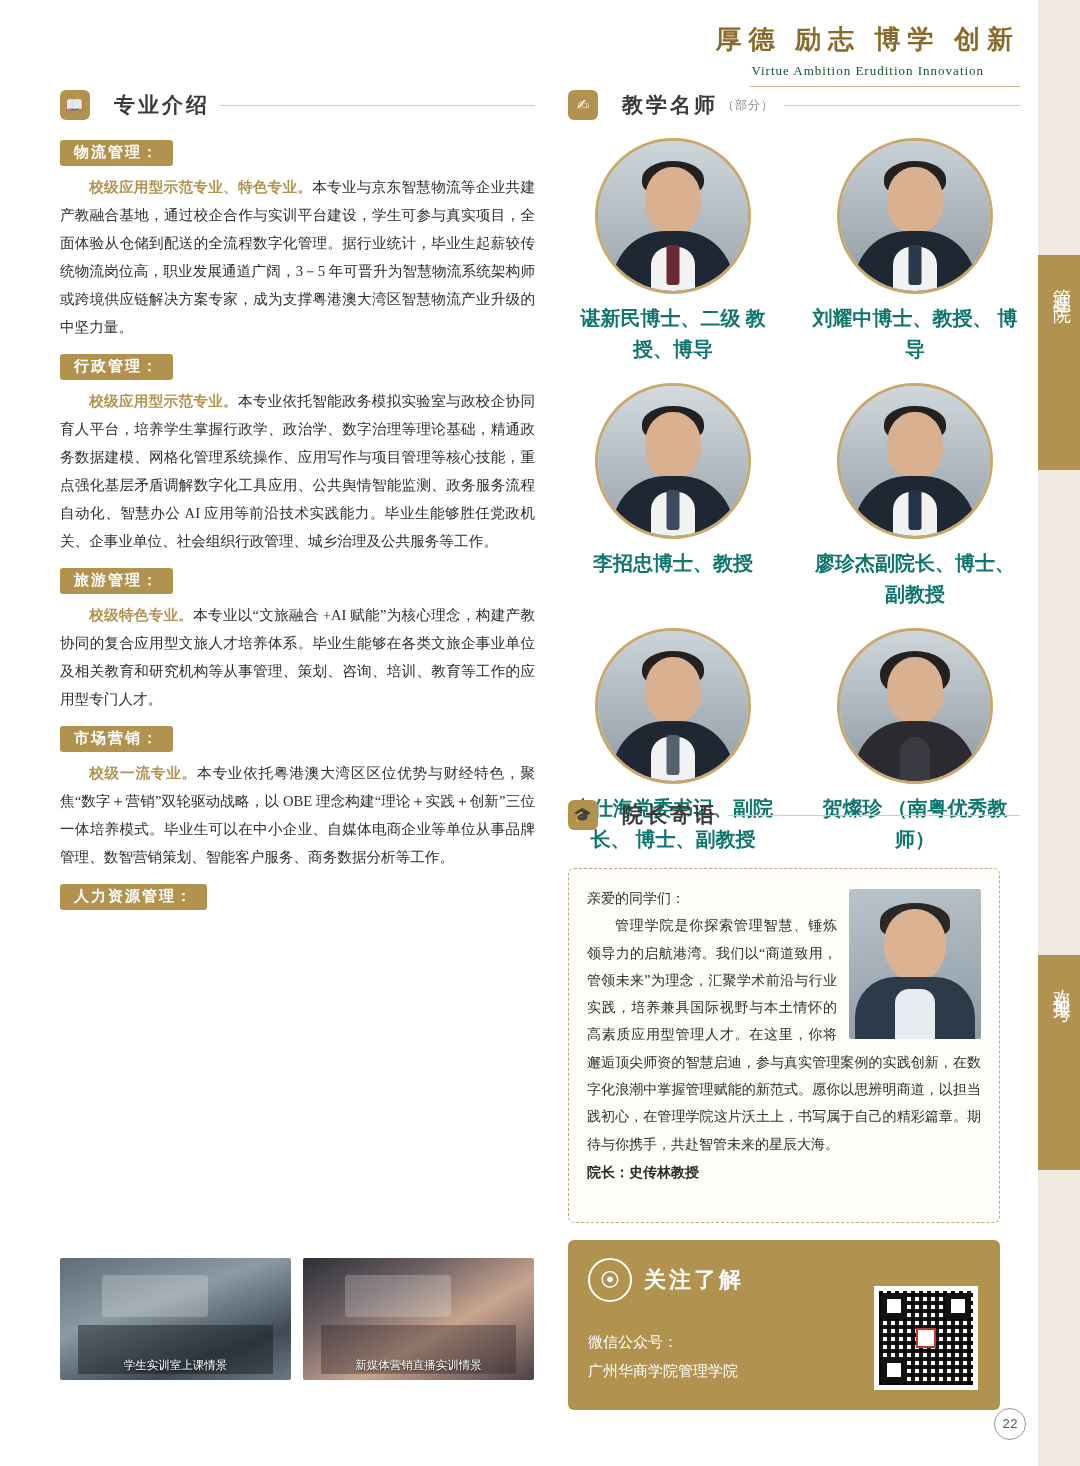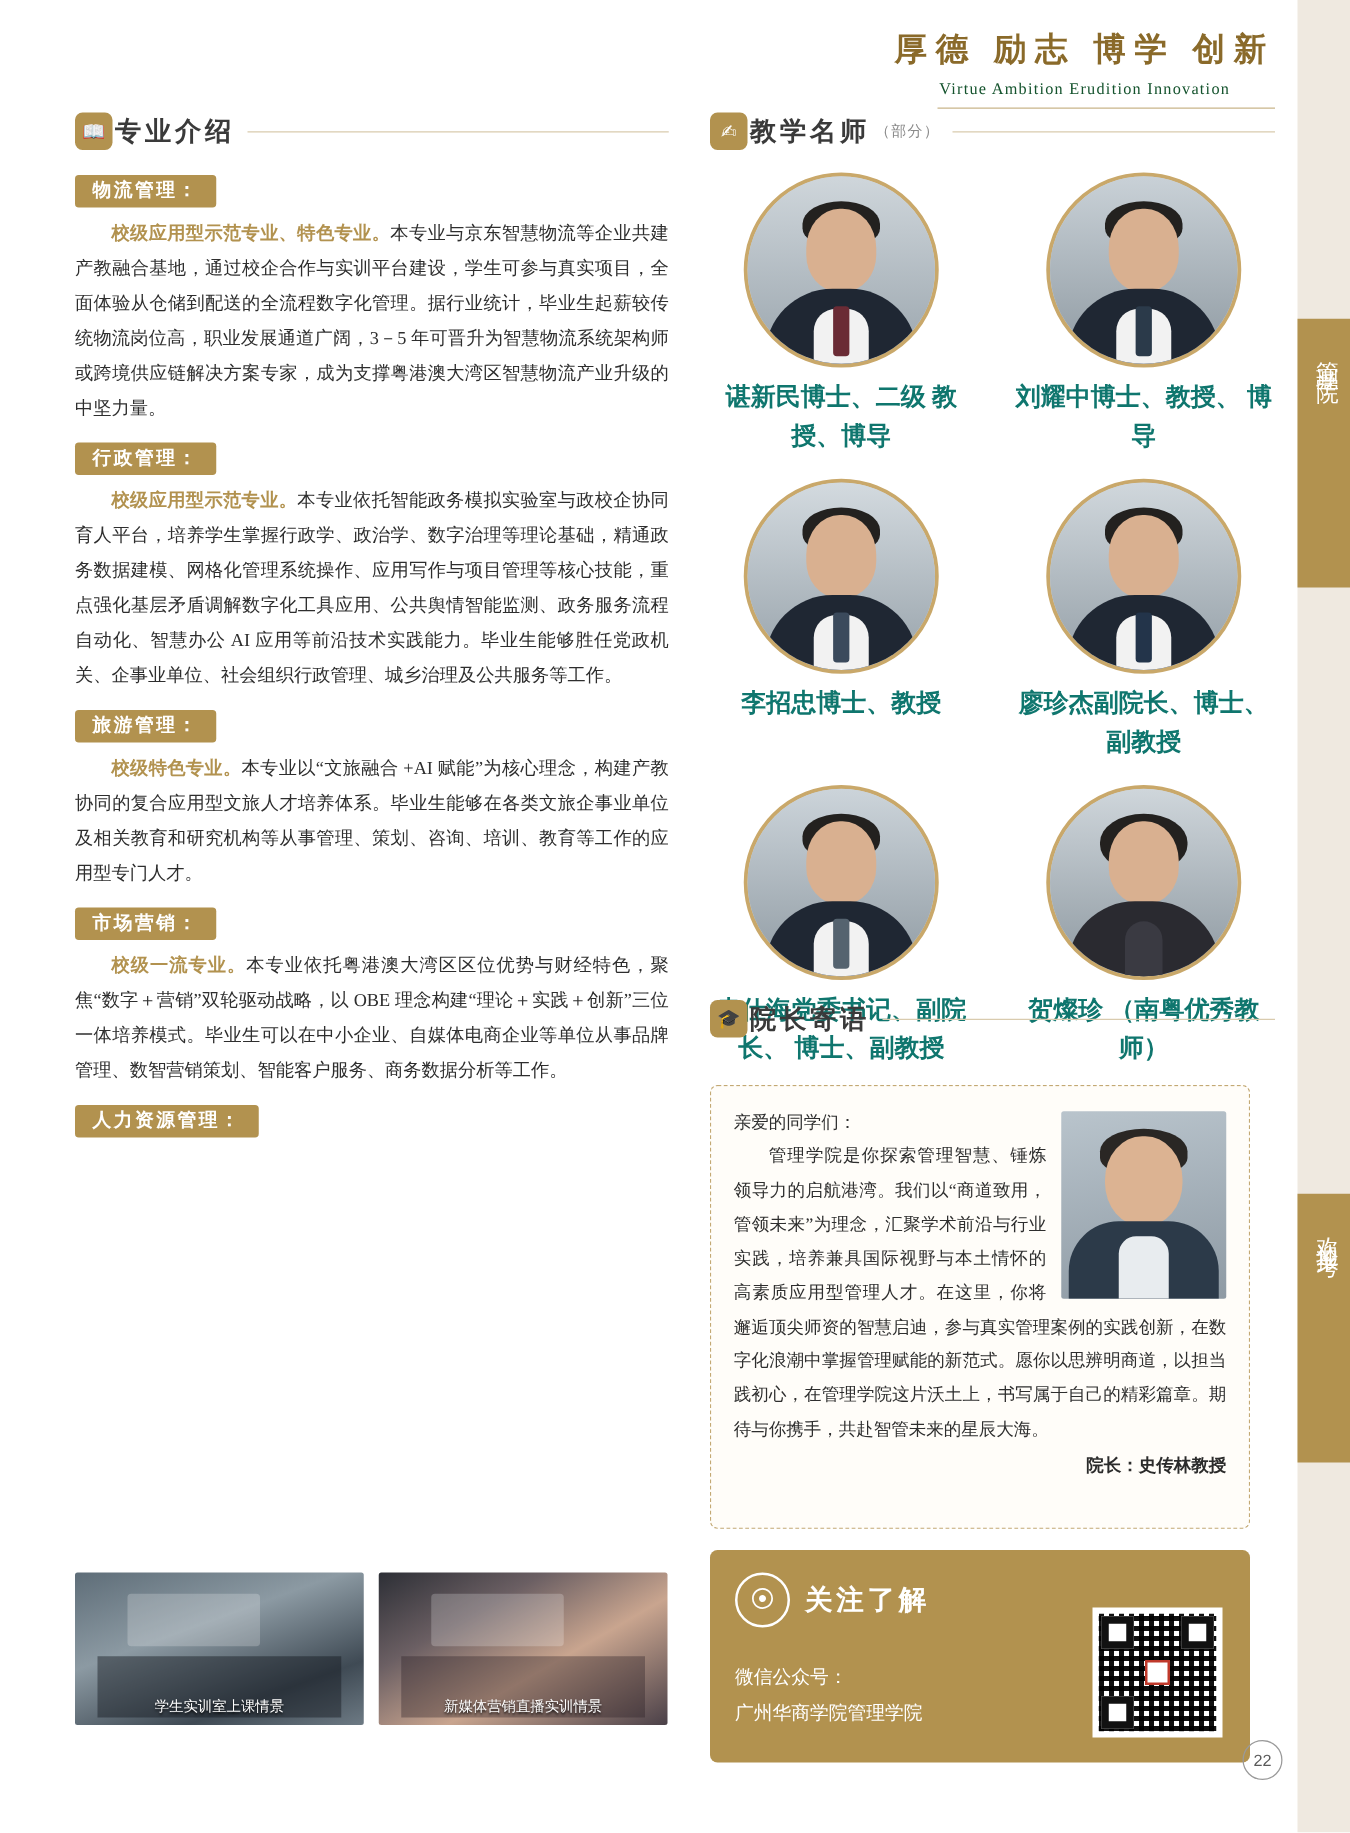--- a/index.html
+++ b/index.html
@@ -48,21 +48,21 @@
   }
 
   
   .sec-head{position:absolute;display:flex;align-items:center;}
   .sec-badge{
     width:30px;height:30px;border-radius:6px;background:#b2924f;
     color:#fff;display:flex;align-items:center;justify-content:center;
     font-size:15px;flex:0 0 auto;
   }
   .sec-title{
-    font-size:21px;font-weight:bold;color:#3a3a3a;margin-left:2px;
+    font-size:21px;font-weight:bold;color:#3a3a3a;margin-left:24px;
     letter-spacing:3px;font-family:"Liberation Serif","DejaVu Serif",serif;
   }
   .sec-sub{font-size:12px;color:#8a8a8a;margin-left:4px;letter-spacing:1px;}
   .sec-line{flex:1;height:1px;background:#d9cbae;margin-left:10px;min-width:40px;}
 
   
   .col-left{position:absolute;left:60px;top:90px;width:475px;}
   .major{margin-bottom:4px;}
   .major-name{
     display:inline-block;background:#b2924f;color:#ffffff;
@@ -155,21 +155,21 @@
   .dean-photo{
     float:right;width:132px;height:150px;margin:4px 0 6px 12px;
     background:linear-gradient(170deg,#b9c4cc 0%,#8e9aa4 100%);
     position:relative;overflow:hidden;border-radius:2px;
   }
   .dean-photo .h{position:absolute;left:50%;top:20px;width:62px;height:72px;transform:translateX(-50%);border-radius:48%;background:#dcb392;}
   .dean-photo .hr{position:absolute;left:50%;top:14px;width:70px;height:36px;transform:translateX(-50%);border-radius:50% 50% 35% 35%;background:#2a2724;}
   .dean-photo .b{position:absolute;left:50%;bottom:0;width:120px;height:62px;transform:translateX(-50%);border-radius:40px 40px 0 0;background:#2c3a49;}
   .dean-photo .s{position:absolute;left:50%;bottom:0;width:40px;height:50px;transform:translateX(-50%);background:#e8ecef;border-radius:14px 14px 0 0;}
   .dean-sign{
-    text-align:right;font-size:14px;font-weight:bold;margin-top:6px;color:#2b2b2b;
+    text-align:left;font-size:14px;font-weight:bold;margin-top:6px;color:#2b2b2b;
     font-family:"Liberation Serif","DejaVu Serif",serif;
   }
 
   
   .follow{
     position:absolute;left:568px;top:1240px;width:432px;height:170px;
     background:#b2924f;border-radius:6px;color:#fff;box-sizing:border-box;
     padding:18px 20px;
   }
   .follow-top{display:flex;align-items:center;}
@@ -199,24 +199,24 @@
     content:"";position:absolute;width:26px;height:26px;background:#fff;
     border:6px solid #111;box-sizing:border-box;
   }
   .qr-inner:before{left:2px;top:2px;}
   .qr-inner:after{right:2px;top:2px;}
   .qr-dot{position:absolute;left:2px;bottom:2px;width:26px;height:26px;background:#fff;border:6px solid #111;box-sizing:border-box;}
   .qr-logo{position:absolute;left:50%;top:50%;transform:translate(-50%,-50%);width:20px;height:20px;background:#fff;border:2px solid #c0392b;box-sizing:border-box;}
 
   
   .page-num{
-    position:absolute;right:54px;bottom:42px;width:30px;height:30px;border-radius:50%;
+    position:absolute;right:54px;bottom:26px;width:30px;height:30px;border-radius:50%;
     border:1px solid #9a9a9a;color:#5a5a5a;font-size:13px;
     display:flex;align-items:center;justify-content:center;
-    font-family:Liberation Sans, sans-serif;
+    font-family:Liberation Mono, monospace;
   }
 </style>
 </head>
 <body>
 
 <div class="right-strip"></div>
 <div class="strip-block one"></div>
 <div class="strip-block two"></div>
 <div class="strip-text one">管理学院</div>
 <div class="strip-text two">欢迎报考</div>

